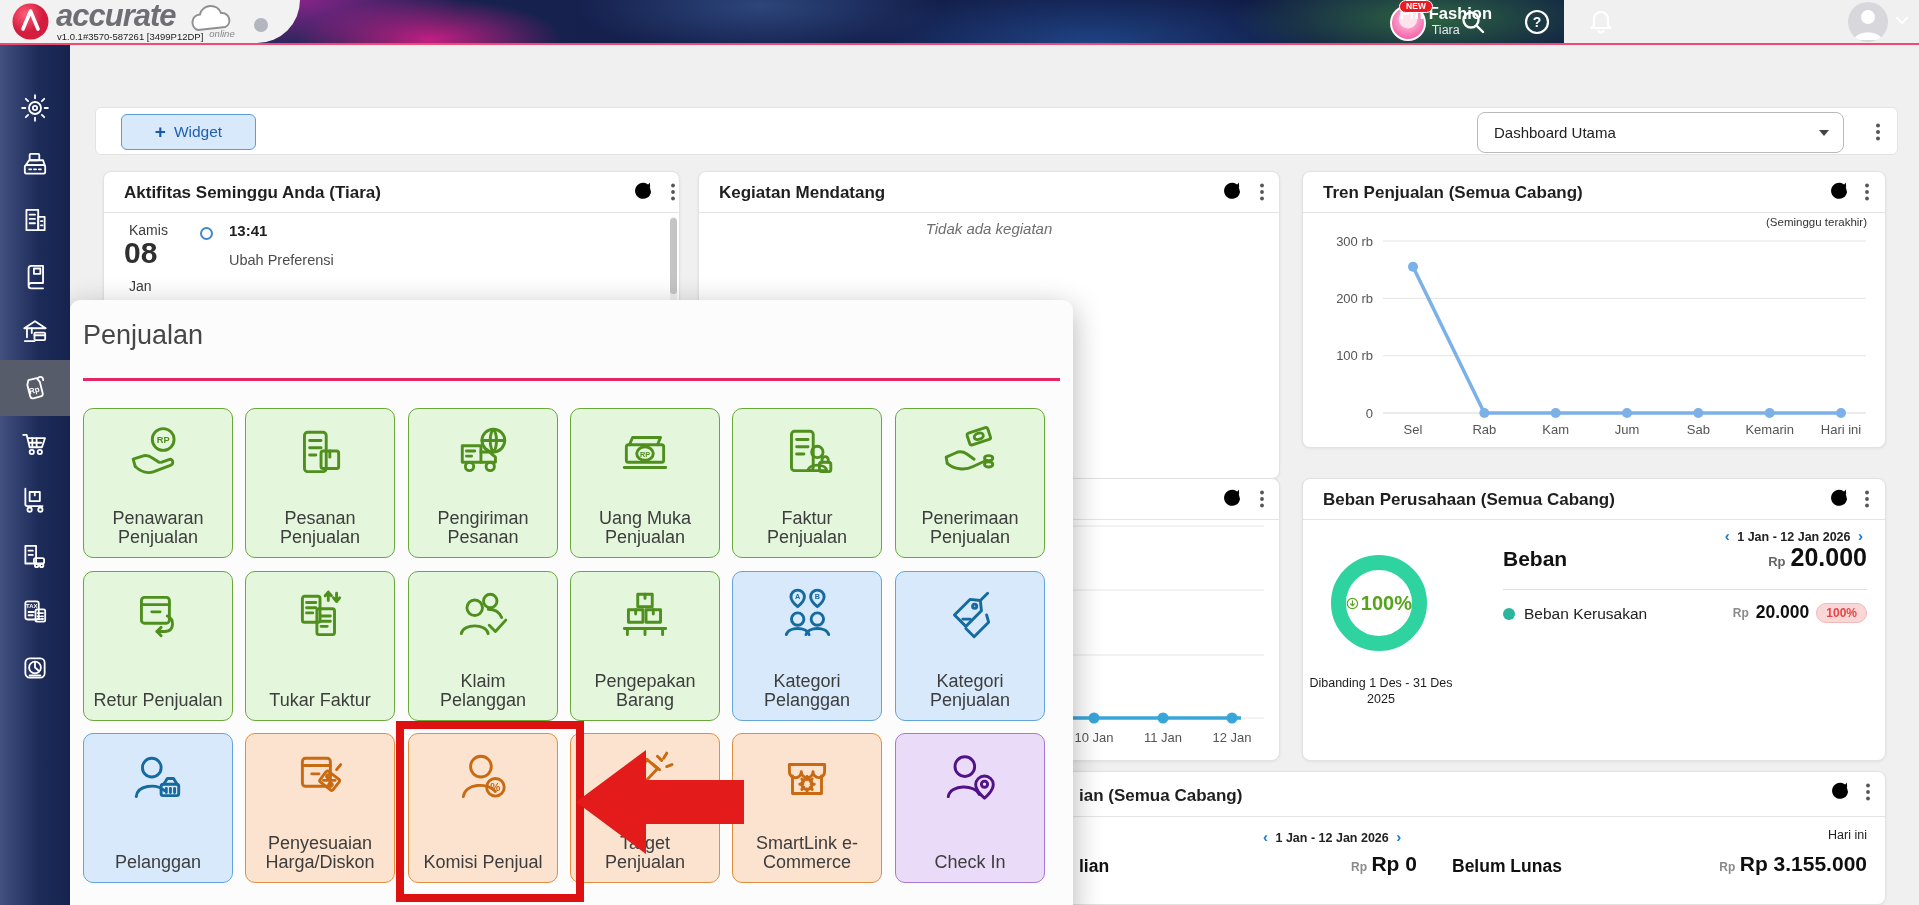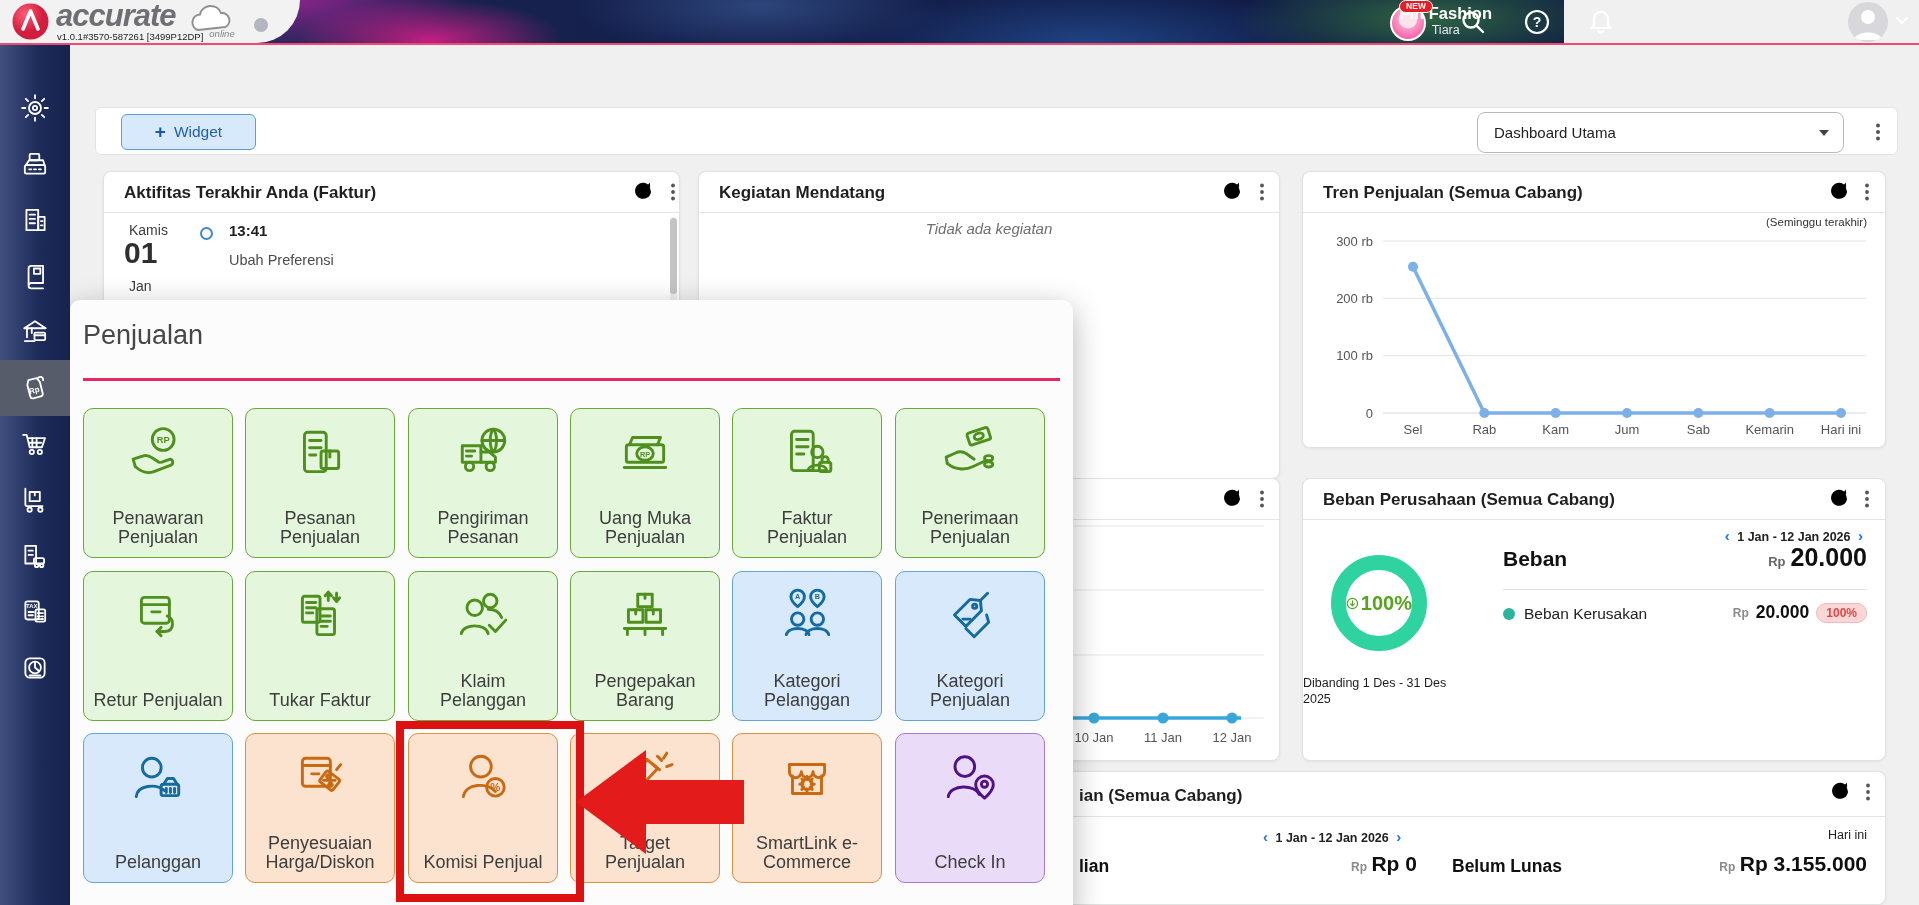--- a/index.html
+++ b/index.html
@@ -86,21 +86,21 @@
 
   .sub-right{position:absolute;right:18px;top:44px;font-size:11.5px;color:#333}
   .date-nav{position:absolute;font-size:12.5px;font-weight:bold;color:#222;white-space:nowrap}
   .date-nav .arr{color:#1b79d6;font-size:15px;font-weight:bold;cursor:pointer;padding:0 4px}
   .period-right{position:absolute;right:18px;font-size:12.5px;color:#222}
 
   
   .donut{position:absolute;left:28px;top:76px;width:96px;height:96px;border:15px solid #2ed3a0;border-radius:50%;
     display:flex;align-items:center;justify-content:center;gap:2px}
   .donut-pct{font-size:20px;font-weight:bold;color:#55a41c}
-  .compare-text{position:absolute;left:0;top:196px;width:156px;text-align:left;font-size:12.5px;color:#1c1c1c;line-height:16px}
+  .compare-text{position:absolute;left:0;top:196px;width:156px;text-align:center;font-size:12.5px;color:#1c1c1c;line-height:16px}
   .beban-label{position:absolute;left:200px;top:68px;font-size:21px;font-weight:bold;color:#111}
   .beban-total{position:absolute;right:18px;top:64px;white-space:nowrap}
   .cur-sm{font-size:13px;font-weight:bold;color:#666;margin-right:5px}
   .val-lg{font-size:25px;font-weight:bold;color:#0f0f0f}
   .beban-line2{position:absolute;left:200px;top:110px;right:18px;height:1px;background:#e0e0e0}
   .legend-dot{position:absolute;left:200px;top:129px;width:12px;height:12px;border-radius:50%;background:#2ab59c}
   .legend-label{position:absolute;left:221px;top:126px;font-size:15.5px;color:#222}
   .legend-val{position:absolute;right:18px;top:123px;white-space:nowrap;display:flex;align-items:center;gap:7px}
   .cur-xs{font-size:12px;font-weight:bold;color:#8a8a8a}
   .val-md{font-size:17.5px;font-weight:bold;color:#0f0f0f}
@@ -296,35 +296,35 @@
     <svg class="icon-kebab" style="left:1771px;top:13px" width="22" height="22" viewBox="0 0 22 22">
         <g fill="#555">
           <circle cx="11" cy="4.5" r="2"></circle>
           <circle cx="11" cy="11" r="2"></circle>
           <circle cx="11" cy="17.5" r="2"></circle>
         </g>
       </svg>
   </div>
 
   <div class="card" style="left:103px;top:171px;width:577px;height:308px">
-    <div class="chead-title">Aktifitas Terakhir Anda (Faktur)</div>
+    <div class="chead-title">Aktifitas Seminggu Anda (Tiara)</div>
     <svg class="icon-refresh" style="left:528px" viewBox="0 0 22 22">
         <path d="M17.6 5.2A8 8 0 1019 11"></path>
         <path d="M17.8 1.6l.4 4.2-4.2.4" stroke-width="2.1"></path>
       </svg>
     <svg class="icon-kebab" style="left:558px" width="22" height="22" viewBox="0 0 22 22">
         <g fill="#555">
           <circle cx="11" cy="4.5" r="1.9"></circle>
           <circle cx="11" cy="11" r="1.9"></circle>
           <circle cx="11" cy="17.5" r="1.9"></circle>
         </g>
       </svg>
     <div class="chead-line"></div>
     <div class="akt-day">Kamis</div>
-    <div class="akt-date">01</div>
+    <div class="akt-date">08</div>
     <div class="akt-month">Jan</div>
     <div class="akt-bullet"></div>
     <div class="akt-time">13:41</div>
     <div class="akt-activity">Ubah Preferensi</div>
     <div class="scroll-track"></div>
     <div class="scroll-thumb"></div>
   </div>
 
   <div class="card" style="left:698px;top:171px;width:582px;height:308px">
     <div class="chead-title">Kegiatan Mendatang</div>

